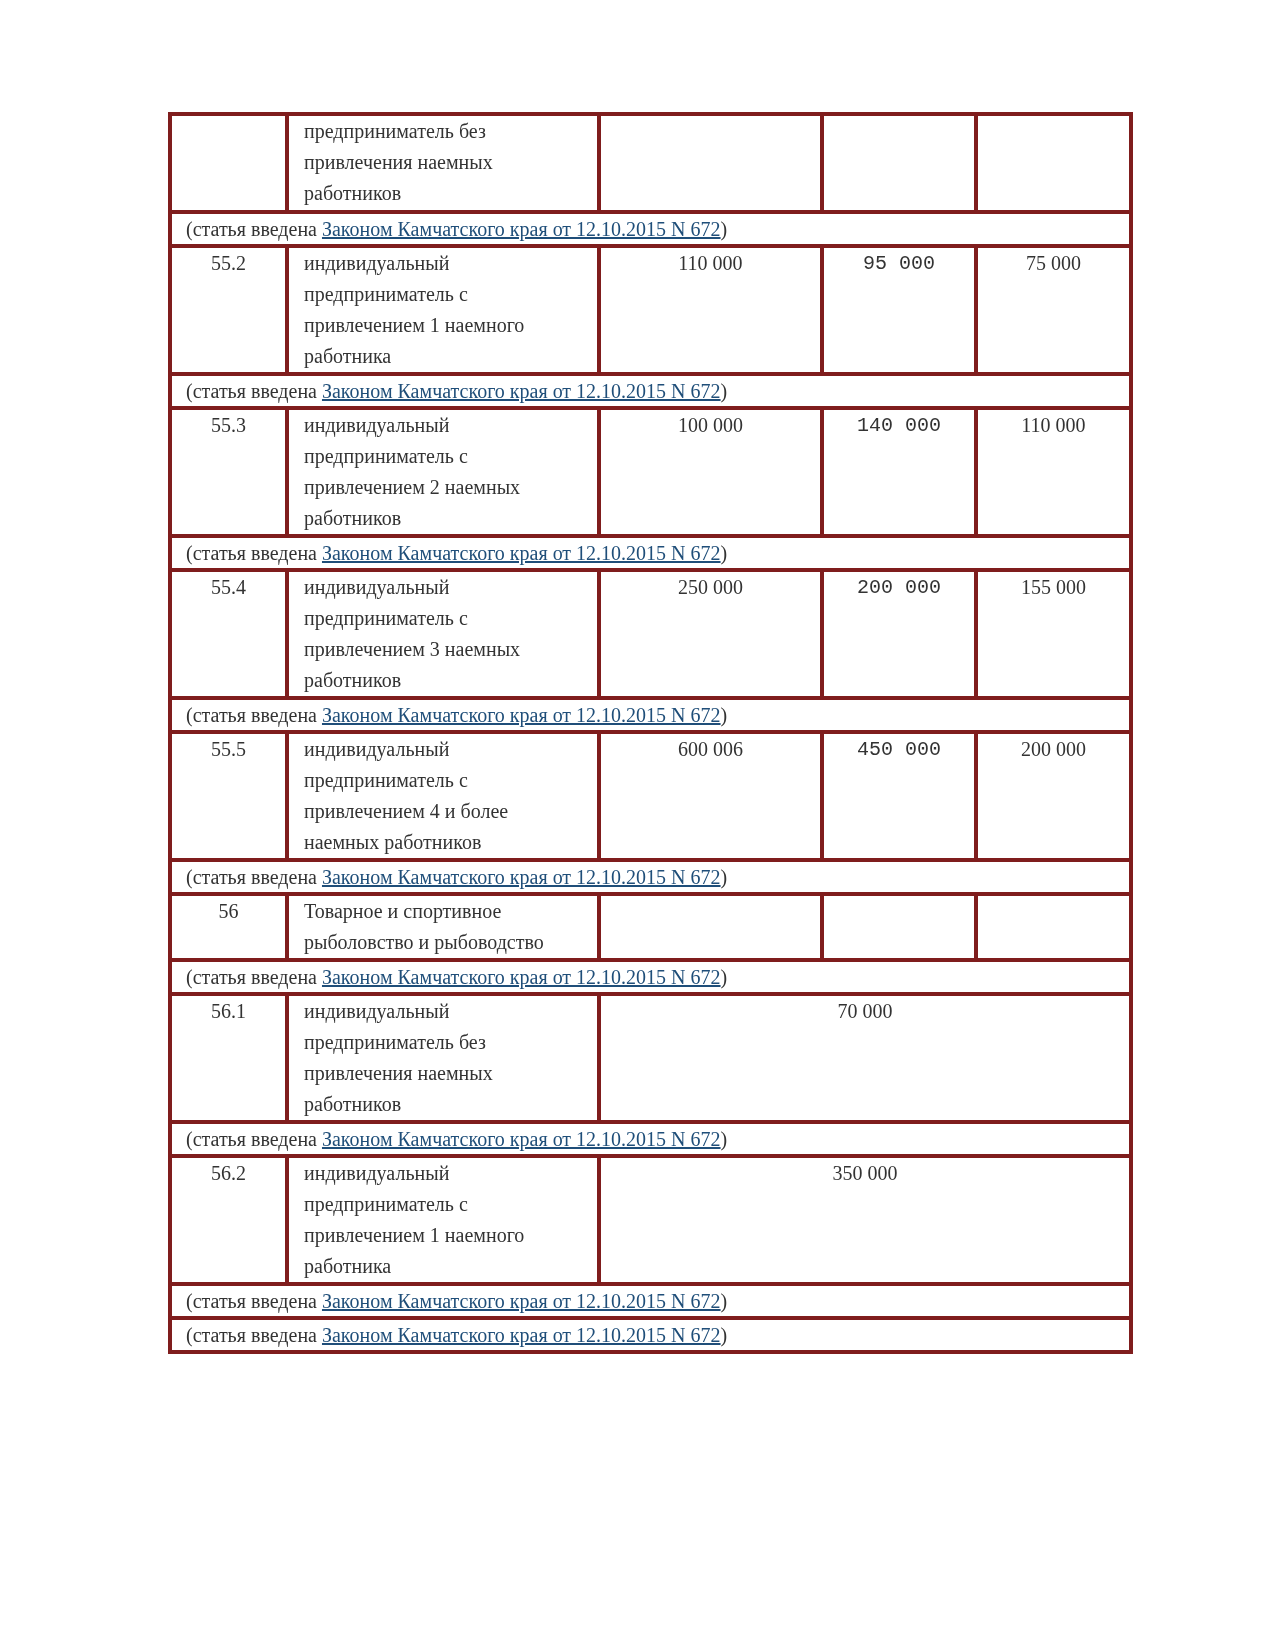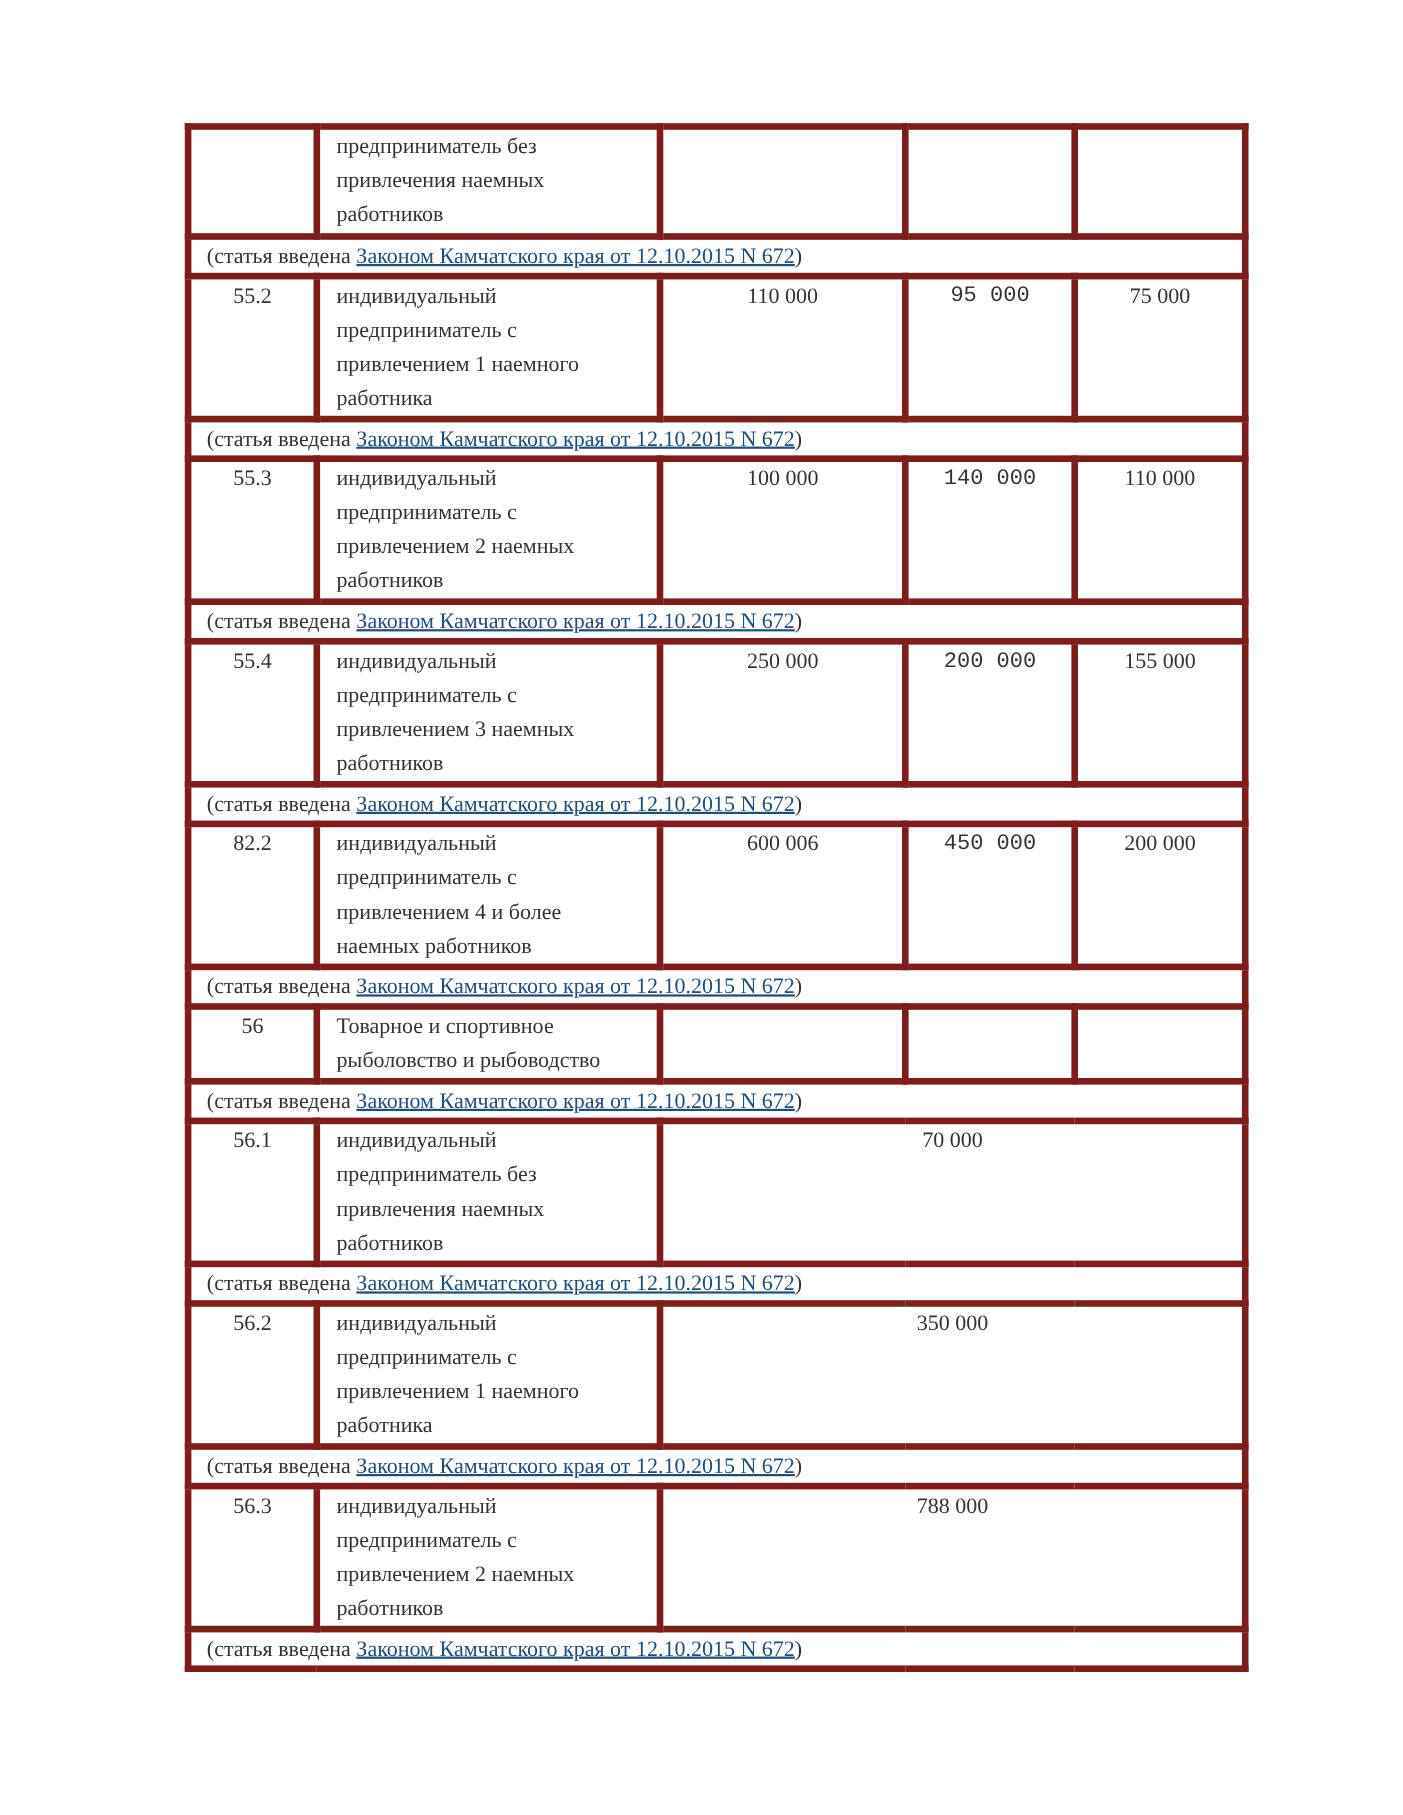--- a/index.html
+++ b/index.html
@@ -1,20 +1,20 @@
 <!DOCTYPE html>
 <html><head>
 <meta charset="utf-8">
 <style>
   html, body { margin:0; padding:0; background:#ffffff; }
   body { width:1275px; height:1650px; position:relative; overflow:hidden;
          font-family:"Liberation Serif", "DejaVu Serif", serif; color:#333; }
   .tbl { position:absolute; left:168px; top:112px; width:961px;
          border-collapse:collapse; table-layout:fixed; font-size:20px; }
-  .tbl td { border:6px solid #7f1d1d; vertical-align:top; padding:0; line-height:31px; }
+  .tbl td { border:4px solid #7f1d1d; vertical-align:top; padding:0; line-height:31px; }
   .c-num { width:117px; text-align:center; }
   .c-desc { width:311px; padding-left:15px !important; }
   .c-v1 { width:222px; text-align:center; }
   .c-v2 { width:153px; text-align:center;font-family:Liberation Mono, monospace; }
   .c-v3 { width:154px; text-align:center; }
   .note td { padding-left:14px !important; line-height:30px; height:30px; }
   a.link { color:#1f4e79; text-decoration:underline; }
   .r4 td { height:124px; }
   .r3 td { height:94px; }
   .r2 td { height:62px; }
@@ -84,21 +84,21 @@
           <div>работников</div>
         </td>
         <td class="c-v1">250 000</td>
         <td class="c-v2">200 000</td>
         <td class="c-v3">155 000</td>
       </tr>
       <tr class="note">
         <td colspan="5"><span>(статья введена </span><a class="link" href="#">Законом Камчатского края от 12.10.2015 N 672</a><span>)</span></td>
       </tr>
       <tr class="r4">
-        <td class="c-num">82.2</td>
+        <td class="c-num">55.5</td>
         <td class="c-desc">
           <div>индивидуальный</div>
           <div>предприниматель с</div>
           <div>привлечением 4 и более</div>
           <div>наемных работников</div>
         </td>
         <td class="c-v1">600 006</td>
         <td class="c-v2">450 000</td>
         <td class="c-v3">200 000</td>
       </tr>
@@ -137,27 +137,17 @@
           <div>индивидуальный</div>
           <div>предприниматель с</div>
           <div>привлечением 1 наемного</div>
           <div>работника</div>
         </td>
         <td class="c-v1" colspan="3">350 000</td>
       </tr>
       <tr class="note">
         <td colspan="5"><span>(статья введена </span><a class="link" href="#">Законом Камчатского края от 12.10.2015 N 672</a><span>)</span></td>
       </tr>
-      <tr class="r4">
-        <td class="c-num">56.3</td>
-        <td class="c-desc">
-          <div>индивидуальный</div>
-          <div>предприниматель с</div>
-          <div>привлечением 2 наемных</div>
-          <div>работников</div>
-        </td>
-        <td class="c-v1" colspan="3">788 000</td>
-      </tr>
       <tr class="note">
         <td colspan="5"><span>(статья введена </span><a class="link" href="#">Законом Камчатского края от 12.10.2015 N 672</a><span>)</span></td>
       </tr>
     </tbody>
 </table>
 
 </body></html>

